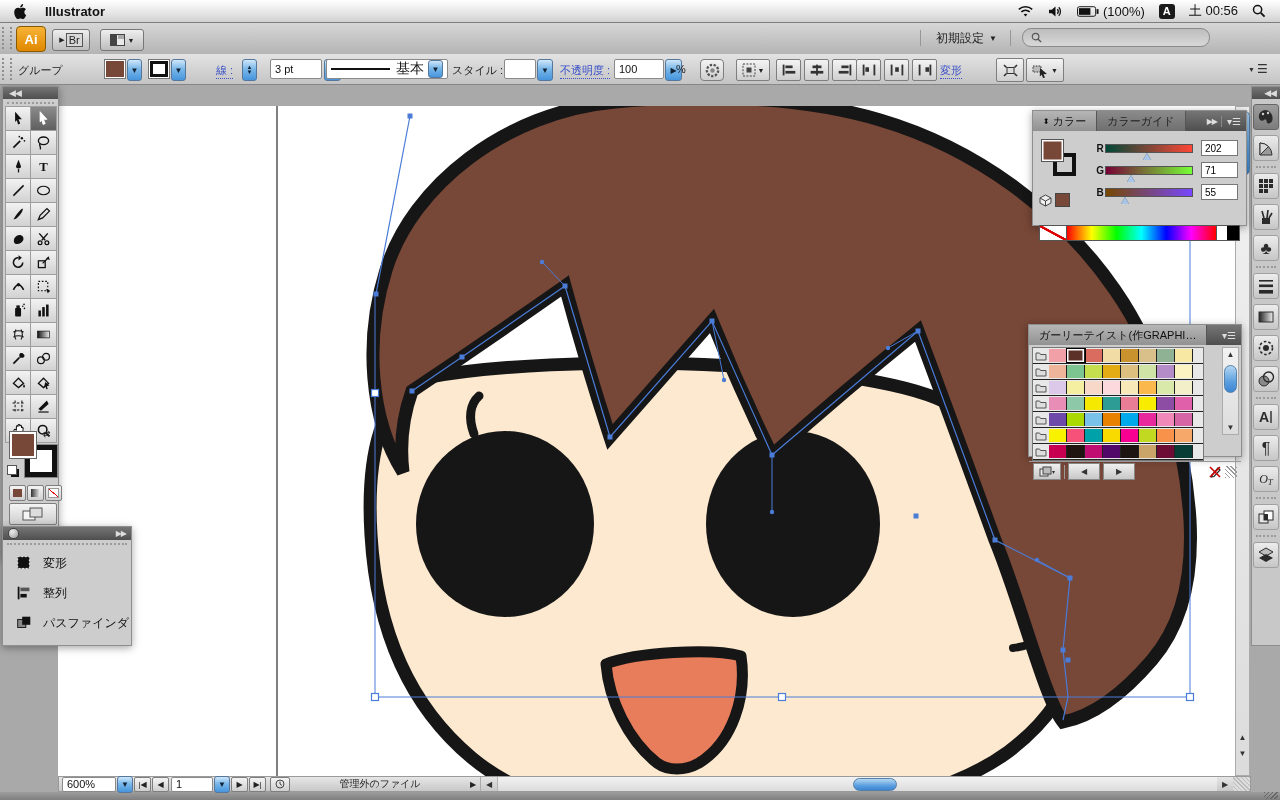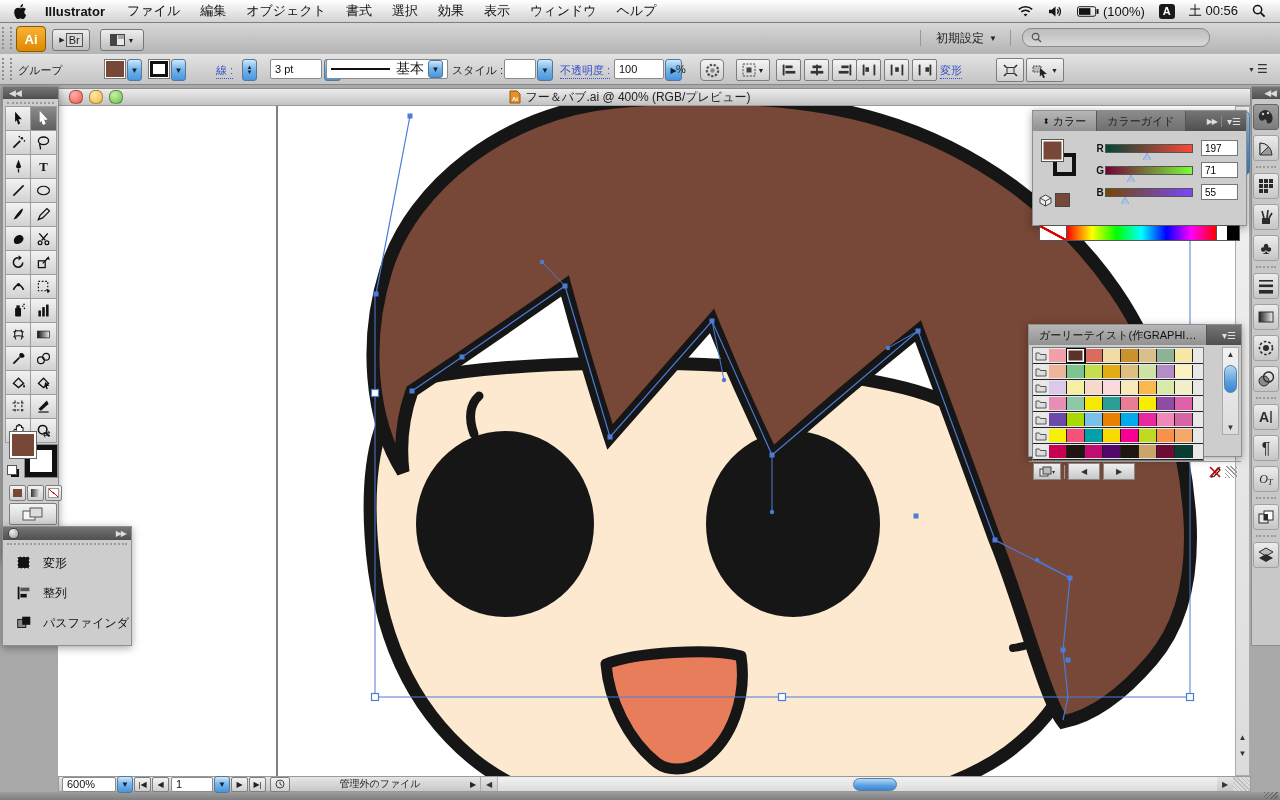--- a/index.html
+++ b/index.html
@@ -99,31 +99,20 @@
 <body>
 
 <div id="menubar" class="abs">
   <span class="mi" style="padding:0 6px 0 14px">
     <svg width="13" height="15" viewBox="0 0 13 16">
       <path d="M10.6 8.6c0-2 1.6-3 1.7-3.1-1-1.4-2.4-1.6-2.9-1.6-1.2-.1-2.4.7-3 .7-.6 0-1.6-.7-2.6-.7C2.4 4 1.1 4.8.4 6c-1.3 2.4-.3 6 1 8 .7 1 1.5 2.1 2.5 2 .9 0 1.3-.6 2.5-.6s1.5.6 2.6.6c1.1 0 1.8-1 2.4-2 .8-1.1 1.1-2.2 1.1-2.3 0 0-2-.8-1.9-3.1z" fill="#111"></path>
       <path d="M8.5 2.6c.5-.7.9-1.6.8-2.6-.8 0-1.7.5-2.3 1.2-.5.6-.9 1.5-.8 2.4.9.1 1.8-.4 2.3-1z" fill="#111"></path>
     </svg>
   </span>
   <span class="mi appname">Illustrator</span>
-  <span id="menu-items" style="display:flex">
-      <span class="mi">ファイル</span>
-      <span class="mi">編集</span>
-      <span class="mi">オブジェクト</span>
-      <span class="mi">書式</span>
-      <span class="mi">選択</span>
-      <span class="mi">効果</span>
-      <span class="mi">表示</span>
-      <span class="mi">ウィンドウ</span>
-      <span class="mi">ヘルプ</span>
-    </span>
   <span id="mb-right">
     <svg width="17" height="13" viewBox="0 0 18 14">
         <path d="M9 12.5 L11 10 A4 4 0 0 0 7 10 Z" fill="#111"></path>
         <path d="M4.5 7.5 A7 7 0 0 1 13.5 7.5" fill="none" stroke="#111" stroke-width="1.8"></path>
         <path d="M1.8 4.6 A11 11 0 0 1 16.2 4.6" fill="none" stroke="#111" stroke-width="1.8"></path>
       </svg>
     <svg width="15" height="13" viewBox="0 0 16 14">
         <polygon points="1,5 4,5 8,1.5 8,12.5 4,9 1,9" fill="#111"></polygon>
         <path d="M10 4.5 A4 4 0 0 1 10 9.5 M11.5 2.5 A6.5 6.5 0 0 1 11.5 11.5" fill="none" stroke="#111" stroke-width="1.4"></path>
       </svg>
@@ -297,33 +286,20 @@
       </svg>
     <span style="font-size:7px;margin-left:2px">▼</span>
   </div>
   <div class="abs" style="left:1248px;top:8px;display:flex;align-items:center;gap:2px;color:#333">
     <span style="font-size:7px">▼</span>
     <span style="font-size:12px;letter-spacing:-1px">☰</span>
   </div>
 </div>
 
 <div id="docwin" class="abs">
-  <div id="doctitle" class="abs">
-    <span class="tl" style="background:radial-gradient(circle at 35% 30%,#ffb3ac,#f25648);margin-left:10px"></span>
-    <span class="tl" style="background:radial-gradient(circle at 35% 30%,#ffe9a8,#f5b73c)"></span>
-    <span class="tl" style="background:radial-gradient(circle at 35% 30%,#c8f0a8,#63c346)"></span>
-    <span style="flex:1;display:flex;justify-content:center;align-items:center;gap:5px">
-      <svg width="12" height="14" viewBox="0 0 12 14">
-          <path d="M1 1 H8 L11 4 V13 H1 Z" fill="#e8912b" stroke="#8a5a10"></path>
-          <text x="6" y="10.5" font-size="6" font-weight="bold" text-anchor="middle" fill="#fff">Ai</text>
-        </svg>
-      <span>フー＆バブ.ai @ 400% (RGB/プレビュー)</span>
-    </span>
-    <span style="width:120px"></span>
-  </div>
 
   <div id="canvas" class="abs">
     <svg width="1177" height="670" viewBox="58 106 1177 670">
 
       <line x1="277" y1="106" x2="277" y2="776" stroke="#000" stroke-width="1"></line>
 
       <path stroke-width="13" d="M 424,378 C 382,392 366,455 371,535 C 377,635 412,708 472,758 C 530,806 625,826 718,824 C 828,821 945,798 1008,752 C 1049,721 1068,690 1077,651 C 1085,613 1087,566 1077,540 C 1103,527 1107,480 1073,483 C 1038,486 1005,511 997,536 C 988,470 970,425 945,402 C 860,360 560,352 424,378 Z" fill="#fce9cf" stroke="#161616"></path>
 
       <path fill="none" stroke-width="8" stroke-linecap="round" d="M 1013,648 C 1040,645 1058,628 1063,600" stroke="#161616"></path>
 
@@ -864,21 +840,21 @@
           <path d="M1 4 L6.5 7 L12 4 M6.5 7 V12" fill="none" stroke="#444"></path>
         </svg>
       <span style="width:13px;height:12px;background:#774737;border:1px solid #444"></span>
     </div>
     <div id="channel-rows" style="margin-left:54px">
         <div class="chrow">
           <span class="chlabel">R</span>
           <span class="chtrack" style="background:linear-gradient(90deg,rgb(0,71,55) 0%,rgb(255,71,55) 100%)">
             <span class="chtri" style="left:42.666666666666664%"></span>
           </span>
-          <span class="chval">197</span>
+          <span class="chval">202</span>
         </div>
         <div class="chrow">
           <span class="chlabel">G</span>
           <span class="chtrack" style="background:linear-gradient(90deg,rgb(119,0,55) 0%,rgb(119,255,55) 100%)">
             <span class="chtri" style="left:23.84313725490196%"></span>
           </span>
           <span class="chval">71</span>
         </div>
         <div class="chrow">
           <span class="chlabel">B</span>

